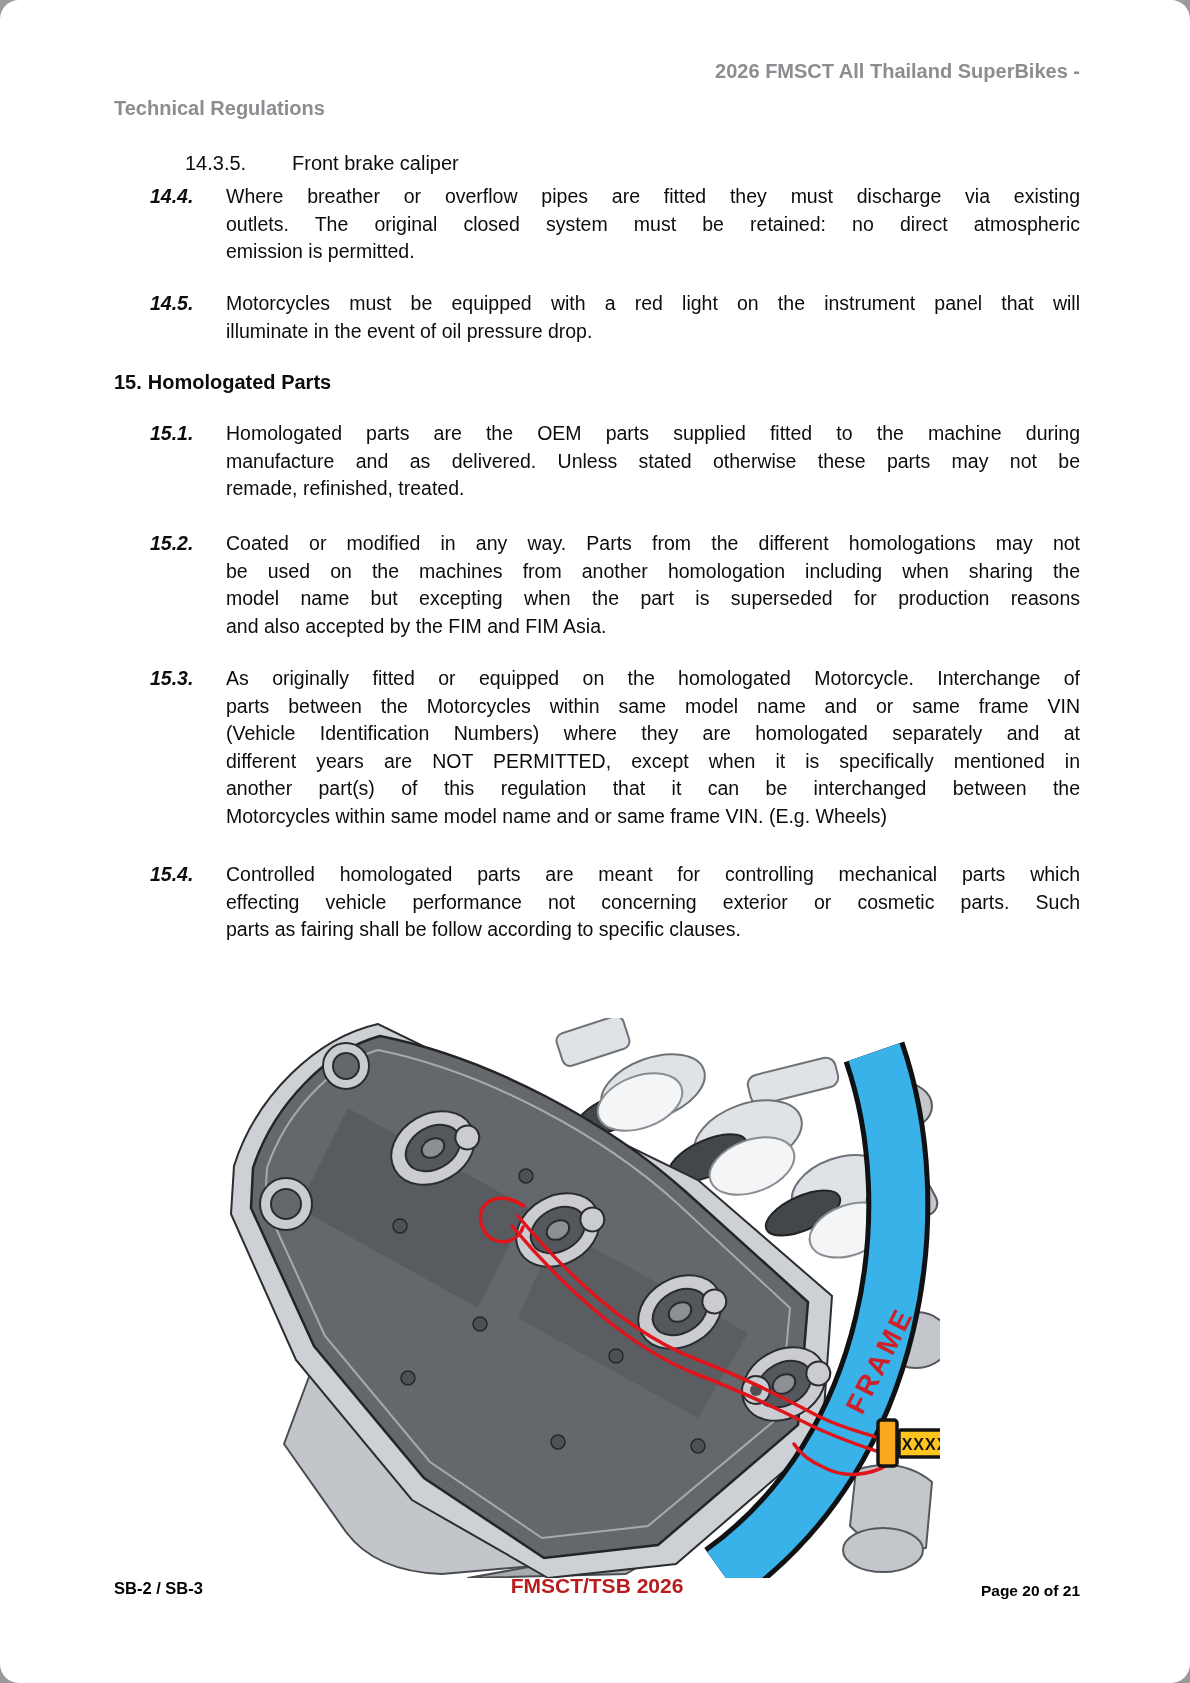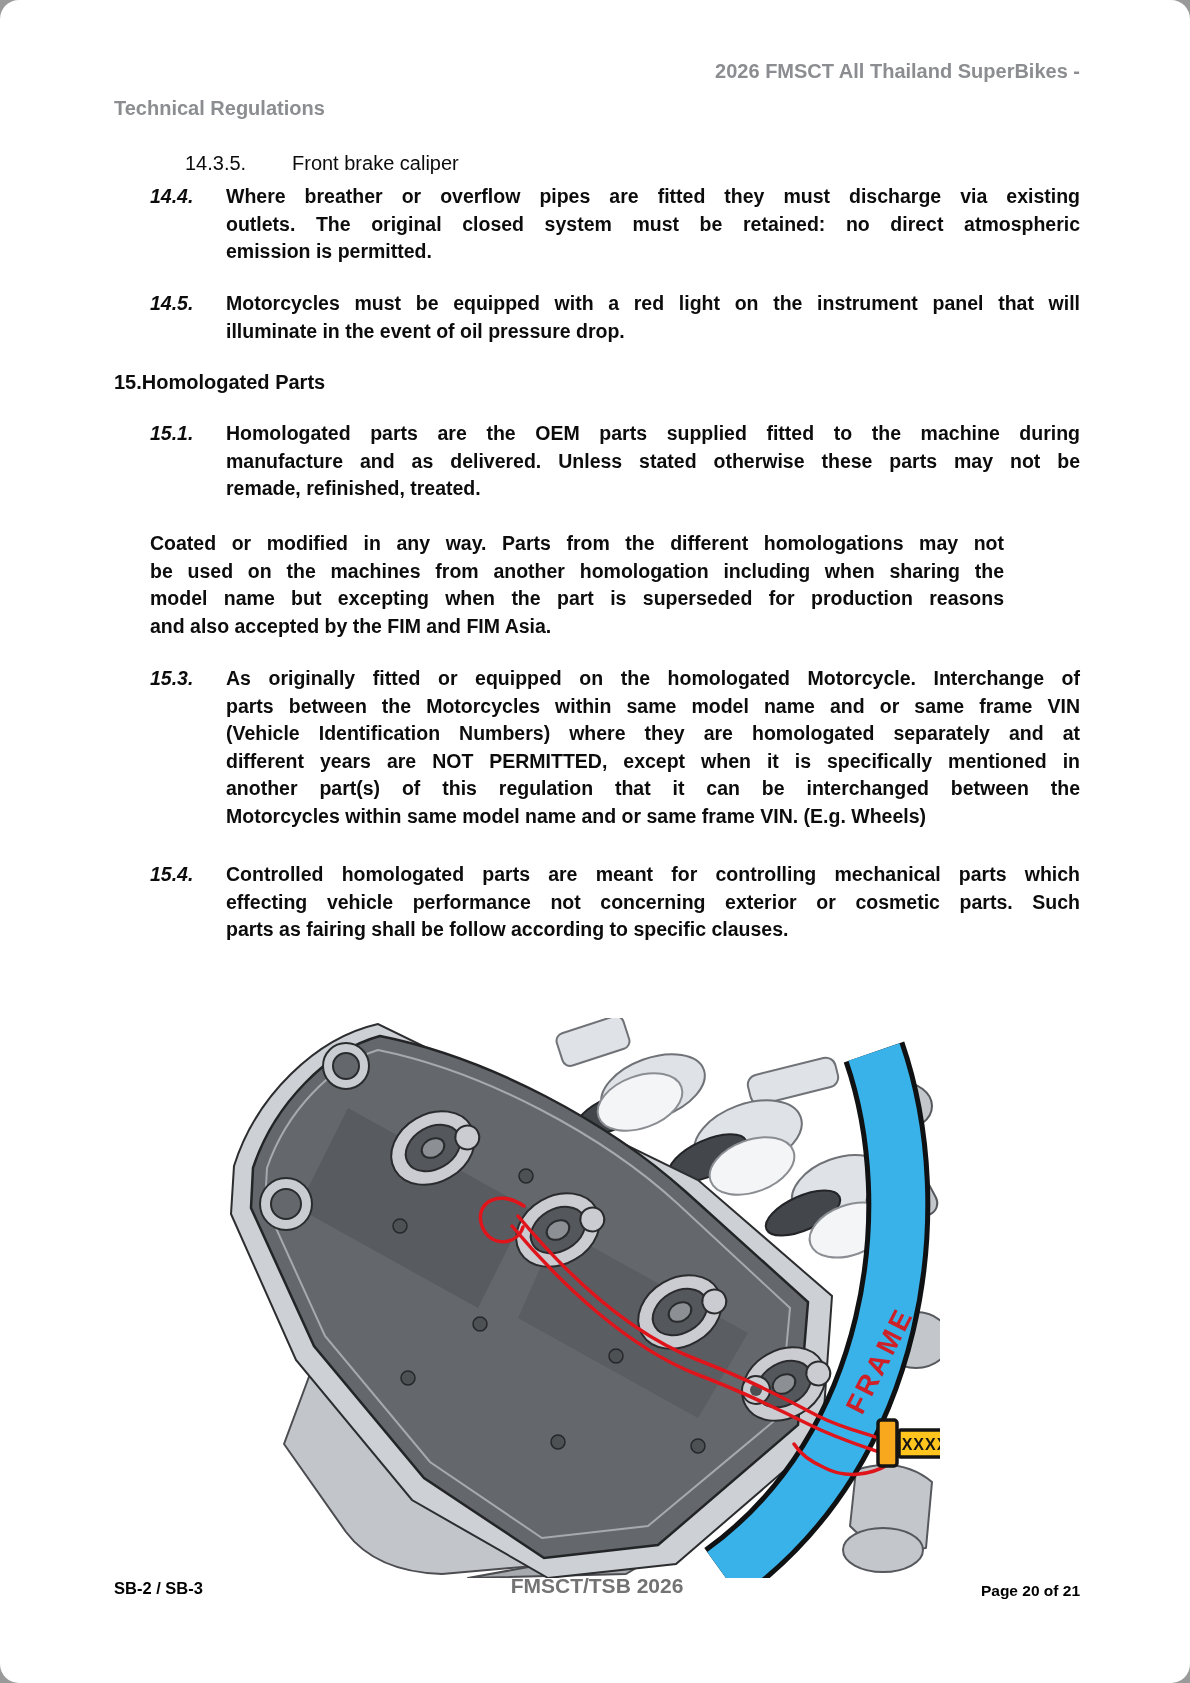--- a/index.html
+++ b/index.html
@@ -24,35 +24,35 @@
   .subitem{
     position:absolute;top:130px;left:185px;font-size:20px;color:#0c0c0d;
   }
   .si-num{display:inline-block;width:107px;margin-top:22px;}
   .para{
     position:absolute;left:150px;width:930px;display:flex;
     font-size:19.5px;line-height:27.5px;
   }
   .pnum{width:76px;font-weight:bold;flex:none;font-style:italic;}
   .plines{width:854px;}
-  .jline{text-align:justify;text-justify:inter-word;text-align-last:justify;font-weight:bold;}
+  .jline{text-align:justify;text-justify:inter-word;text-align-last:justify;}
   .jline.jlast{text-align-last:left;}
   .h15{
     position:absolute;top:369px;left:114px;
     font-size:20px;font-weight:bold;line-height:27px;color:#0c0c0d;
   }
-  .h15num{}
+  .h15num{margin-right:6px;}
   .caption{
     position:absolute;top:963px;left:114px;width:966px;
     text-align:center;font-size:20px;color:#0c0c0d;
   }
   .figure{position:absolute;top:1018px;left:228px;width:712px;height:560px;}
   .figure svg text{font-family:"Liberation Sans", sans-serif;}
   .ftr-left{position:absolute;top:1579px;left:114px;font-size:16.5px;font-weight:bold;color:#000000;}
-  .ftr-center{position:absolute;top:1574px;left:114px;width:966px;text-align:center;font-size:21px;font-weight:bold;color:#737373;}
+  .ftr-center{position:absolute;top:1574px;left:114px;width:966px;text-align:center;font-size:21px;font-weight:bold;color:#b91c1c;}
   .ftr-right{position:absolute;top:1582px;left:114px;width:966px;text-align:right;font-size:15.5px;font-weight:bold;color:#000000;}
 </style>
 </head>
 <body>
 
 <div class="page">
 
   <div class="hdr-right">2026 FMSCT All Thailand SuperBikes -</div>
   <div class="hdr-left">Technical Regulations</div>
 
@@ -84,20 +84,21 @@
   <div class="para" style="top:420px">
     <div class="pnum">15.1.</div>
     <div class="plines">
         <div class="jline">Homologated parts are the OEM parts supplied fitted to the machine during</div>
         <div class="jline">manufacture and as delivered. Unless stated otherwise these parts may not be</div>
         <div class="jline jlast">remade, refinished, treated.</div>
       </div>
   </div>
 
   <div class="para" style="top:530px">
+    <div class="pnum">15.2.</div>
     <div class="plines">
         <div class="jline">Coated or modified in any way. Parts from the different homologations may not</div>
         <div class="jline">be used on the machines from another homologation including when sharing the</div>
         <div class="jline">model name but excepting when the part is superseded for production reasons</div>
         <div class="jline jlast">and also accepted by the FIM and FIM Asia.</div>
       </div>
   </div>
 
   <div class="para" style="top:665px">
     <div class="pnum">15.3.</div>

